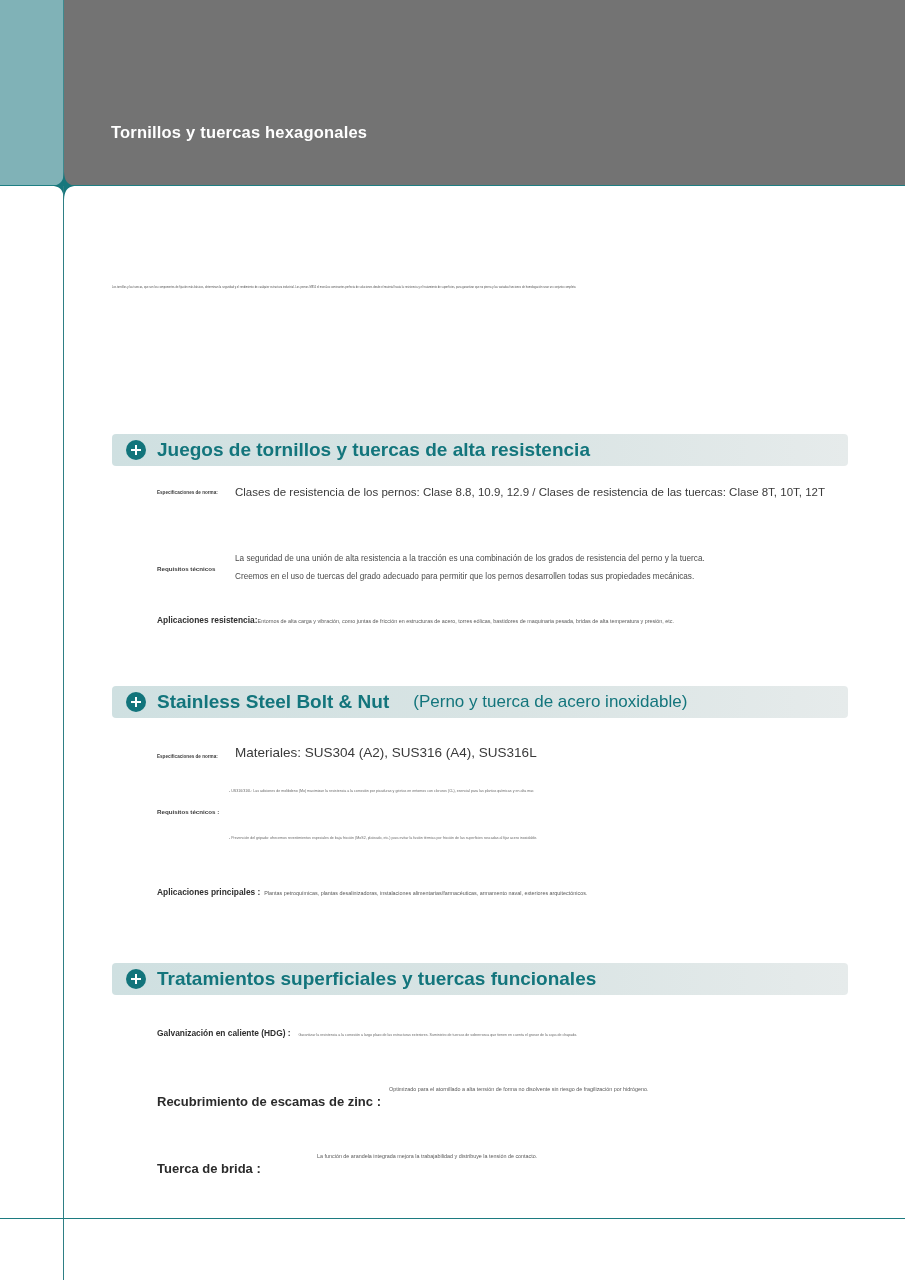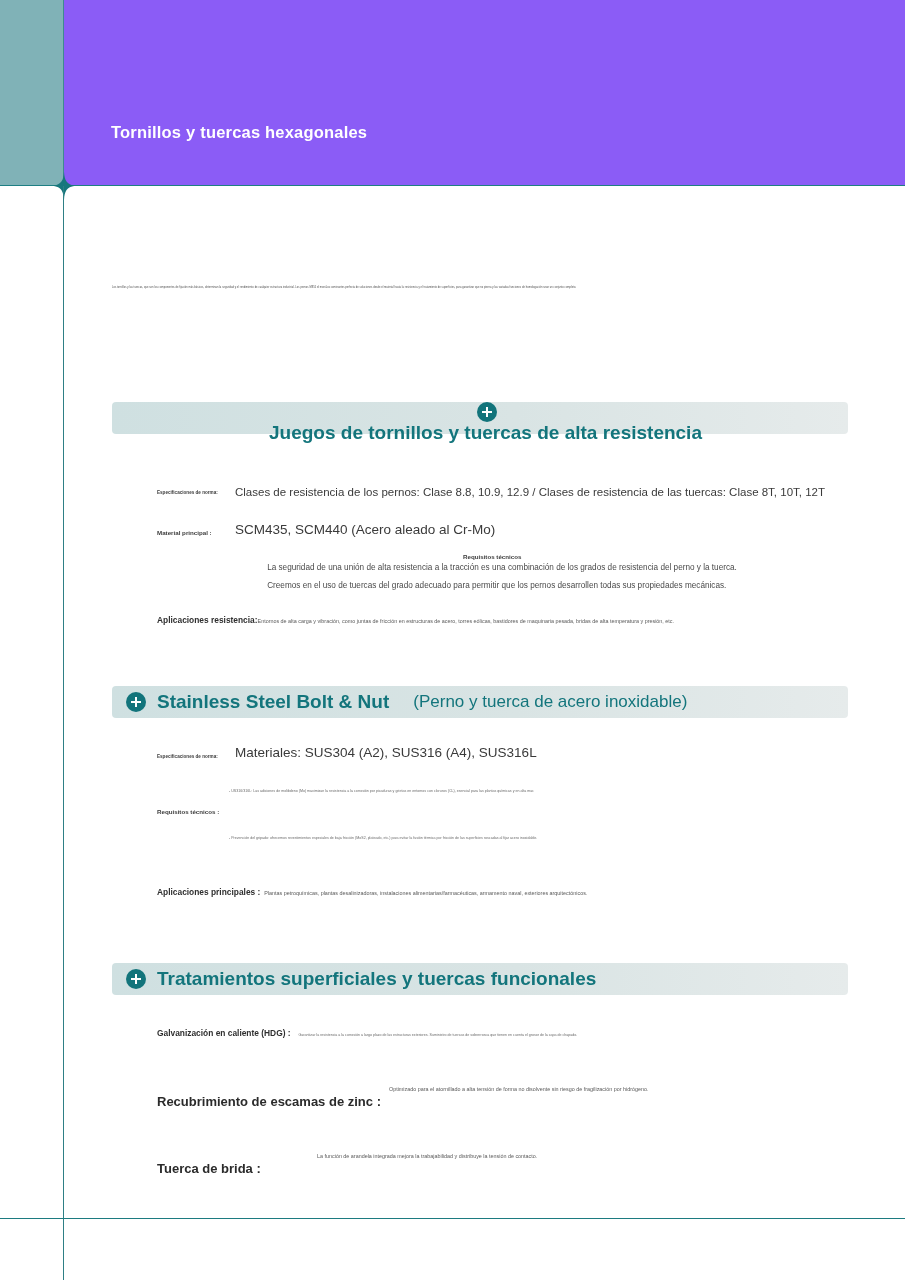--- a/index.html
+++ b/index.html
@@ -17,21 +17,21 @@
     width: 905px;
     height: 1280px;
     background: #ffffff;
   }
 
   
   .header {
     position: absolute;
     left: 0; top: 0;
     width: 905px; height: 186px;
-    background: #8b5cf6;
+    background: #737373;
   }
   .header-left-panel {
     position: absolute;
     left: 0; top: 0;
     width: 64px; height: 186px;
     background: #80b2b7;
   }
   .header-vrule {
     position: absolute;
     left: 63px; top: 0;
@@ -218,36 +218,32 @@
 
   <svg class="corner-star" viewBox="0 0 22 28">
     <path d="M11 0 C11.6 8.6 13.6 12.4 22 13.8 C13.6 15.2 11.6 19.2 11 28 C10.4 19.2 8.4 15.2 0 13.8 C8.4 12.4 10.4 8.6 11 0 Z" fill="#17777c"></path>
   </svg>
 
   <div class="page-vrule"></div>
   <div class="footer-hrule"></div>
 
   <div class="intro">Los tornillos y las tuercas, que son los componentes de fijación más básicos, determinan la seguridad y el rendimiento de cualquier estructura industrial. Los pernos M855 el moni-los cominantes perfecta de soluciones desde el material hasta la resistencia y el tratamiento de superficies, para garantizar que no pierna y las variadas funciones de homologación sean un conjunto completo.</div>
 
-  <div class="section-bar" style="top:402px;flex-direction:column;">
+  <div class="section-bar" style="top:434px;">
     <div class="plus-badge"></div>
     <div class="section-title">Juegos de tornillos y tuercas de alta resistencia</div>
   </div>
 
   <div class="row" style="left:157px; top:484px; width:690px;">
     <div class="lbl-xs" style="width:78px;">Especificaciones de norma:</div>
     <div class="val-lg">Clases de resistencia de los pernos: Clase 8.8, 10.9, 12.9 / Clases de resistencia de las tuercas: Clase 8T, 10T, 12T</div>
   </div>
 
-  <div class="row" style="left:157px; top:521px; width:690px;">
-    <div class="lbl-sm" style="width:78px; padding-top:5px;">Material principal :</div>
-    <div class="val-xl">SCM435, SCM440 (Acero aleado al Cr-Mo)</div>
-  </div>
-
-  <div class="row" style="left:157px; top:552px; width:690px;flex-direction:column;">
+
+  <div class="row" style="left:157px; top:552px; width:690px;">
     <div class="lbl-sm" style="width:78px;">Requisitos  técnicos</div>
     <div>
       <div class="val-md">La seguridad de una unión de alta resistencia a la tracción es una combinación de los grados de resistencia del perno y la tuerca.</div>
       <div class="val-md" style="margin-top:4px;">Creemos en el uso de tuercas del grado adecuado para permitir que los pernos desarrollen todas sus propiedades mecánicas.</div>
     </div>
   </div>
 
   <div class="row" style="left:157px; top:613px; width:690px;">
     <div class="lbl-md nowrap">Aplicaciones resistencia:</div>
     <div class="val-sm" style="padding-top:4px;">Entornos de alta carga y vibración, como juntas de fricción en estructuras de acero, torres eólicas, bastidores de maquinaria pesada, bridas de alta temperatura y presión, etc.</div>

